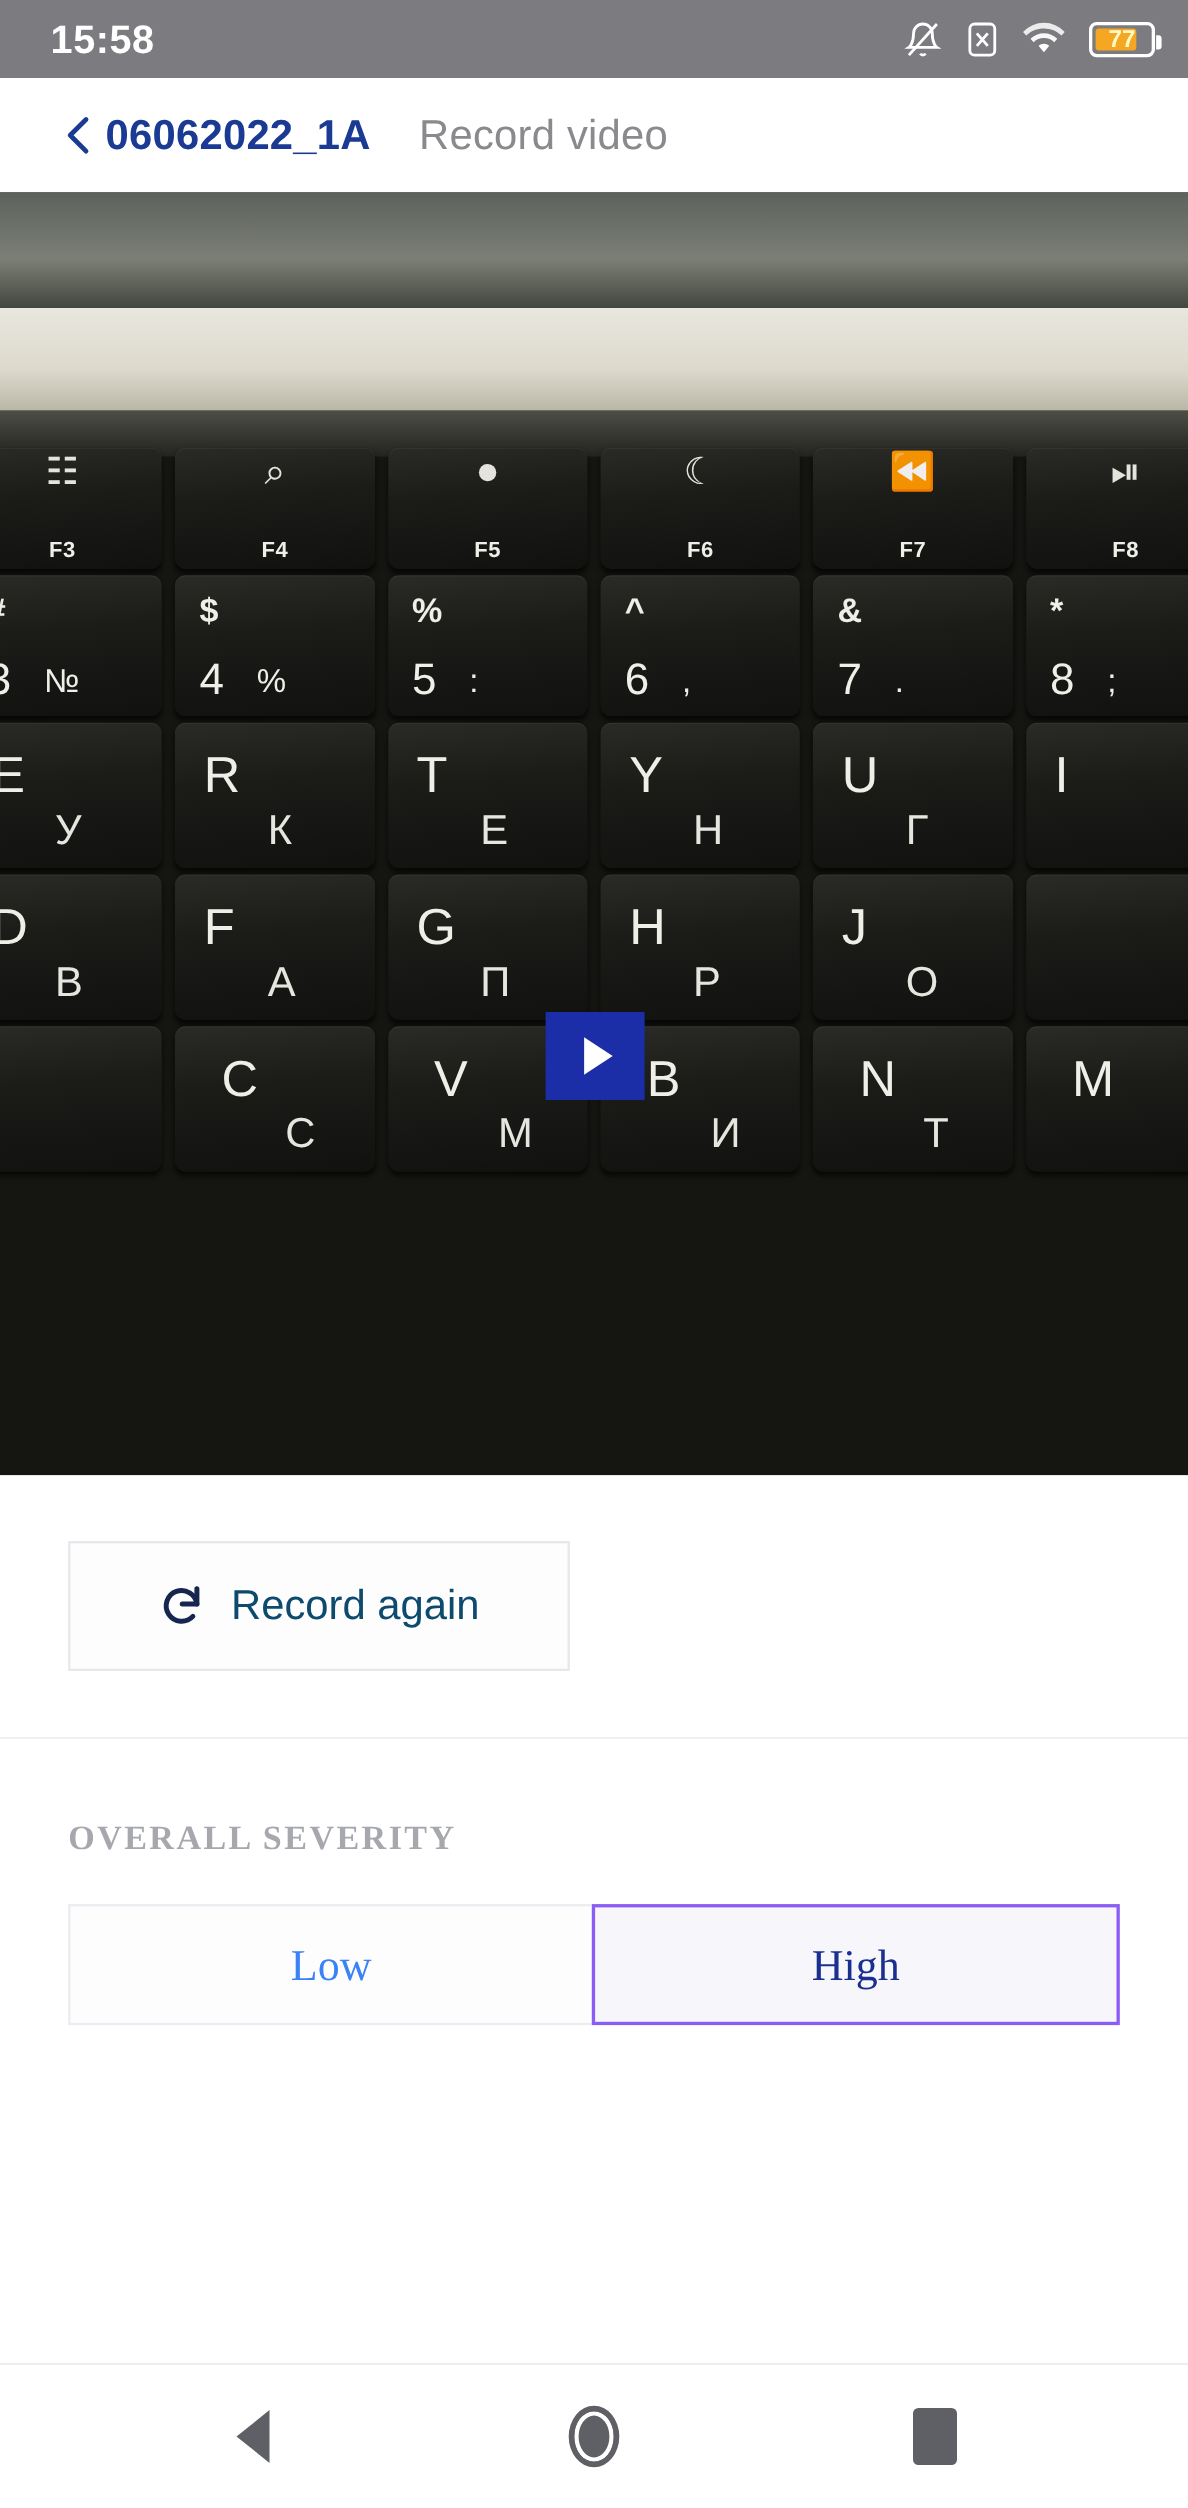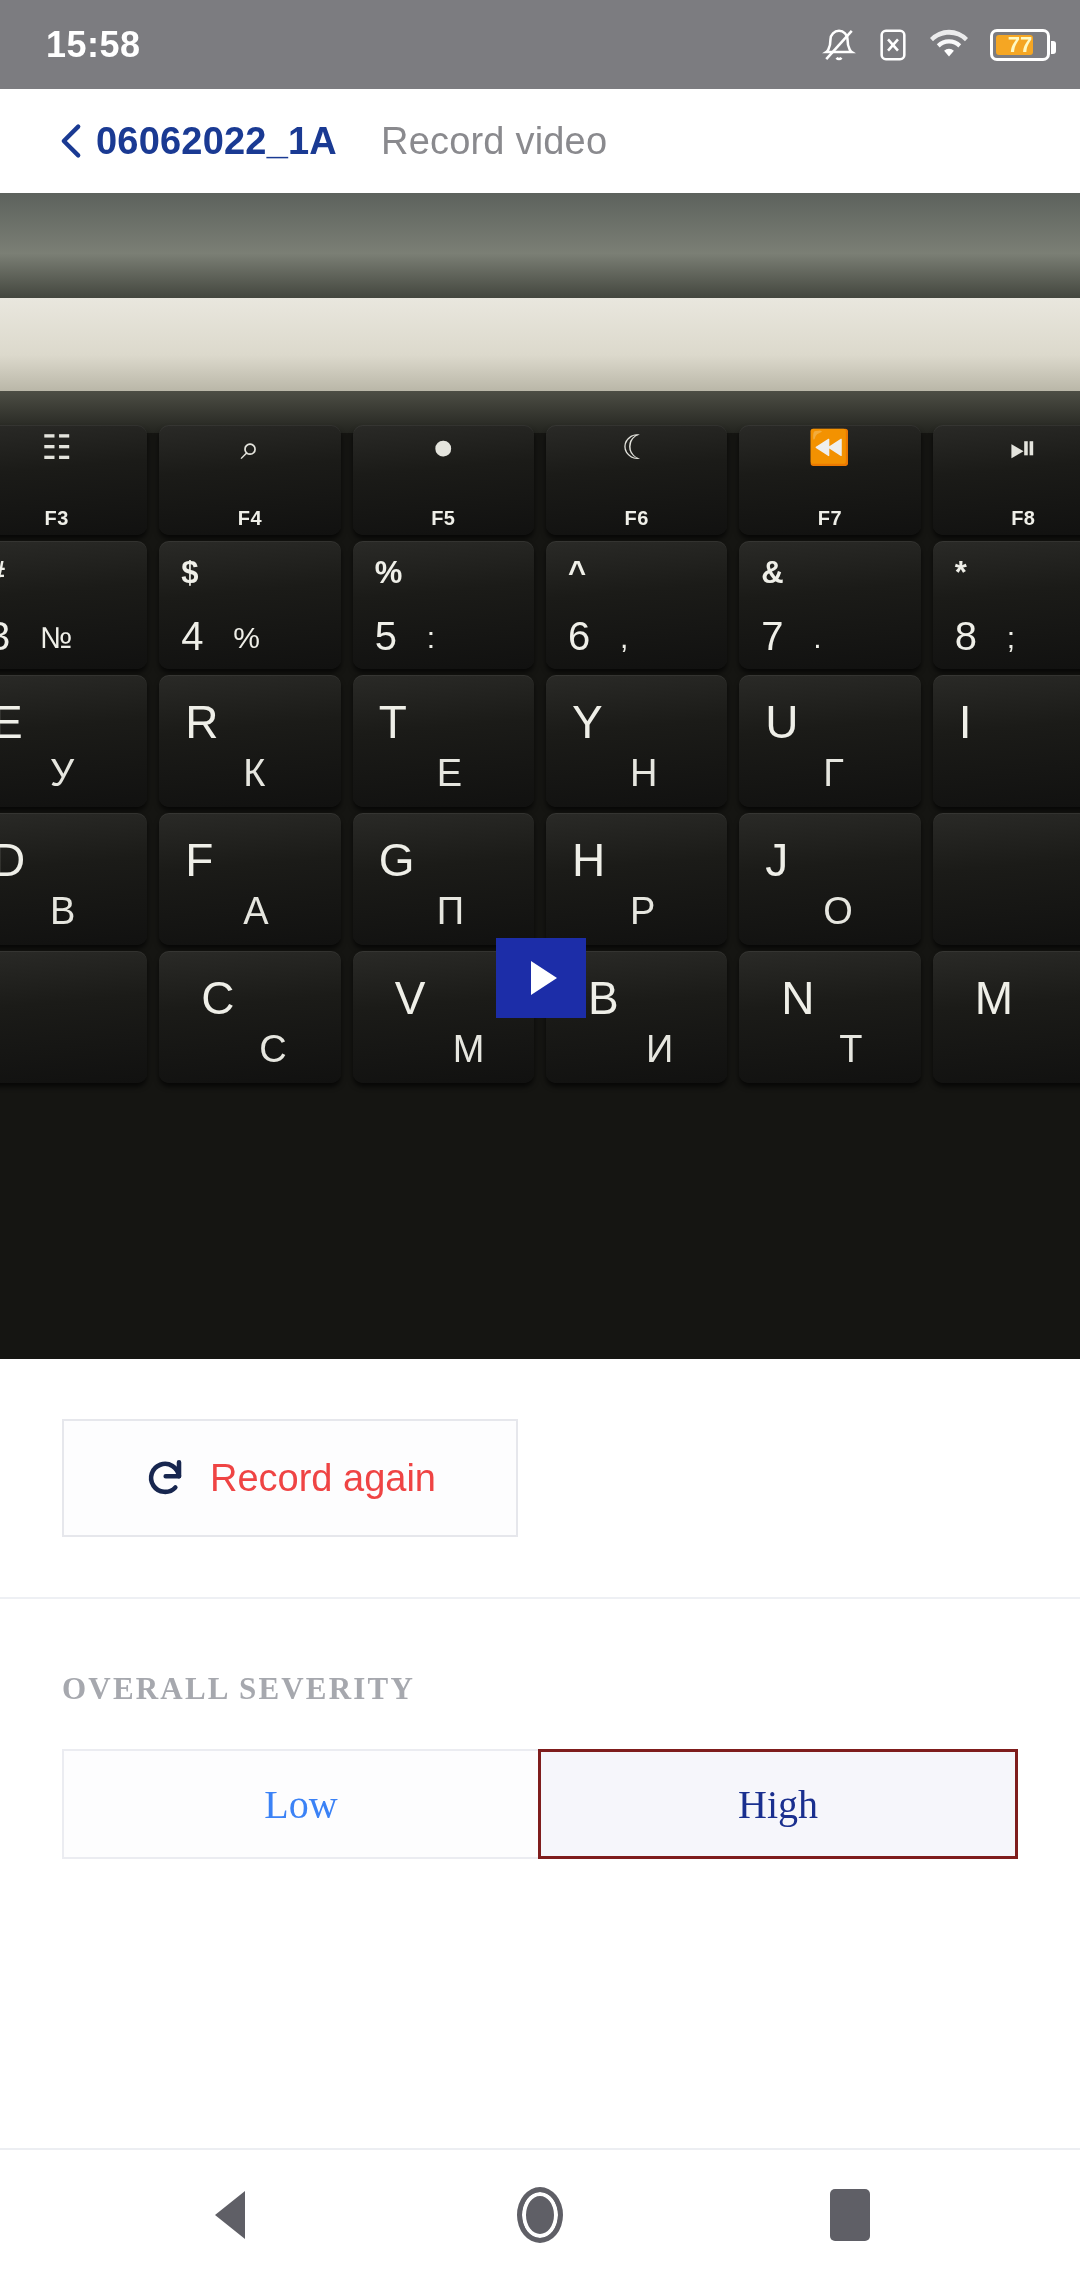--- a/index.html
+++ b/index.html
@@ -16,21 +16,21 @@
     position: relative;
     width: 1080px;
     height: 2280px;
     background: #ffffff;
     display: flex;
     flex-direction: column;
   }
 
   
   .status-bar {
-    height: 89px;
+    height: 71px;
     background: #7c7c80;
     display: flex;
     align-items: center;
     justify-content: space-between;
     padding: 0 30px 0 46px;
     flex: 0 0 auto;
   }
   .status-time {
     color: #ffffff;
     font-size: 36px;
@@ -246,21 +246,21 @@
     align-items: center;
     justify-content: center;
     gap: 24px;
     font-size: 38px;
     cursor: pointer;
   }
   .btn-secondary {
     flex: 0 0 456px;
     background: #fdfdfe;
     border: 2px solid #e6e7ec;
-    color: #ef4444;
+    color: #0c4a6e;
   }
   .btn-primary {
     flex: 1 1 auto;
     background: #1c2da8;
     color: #ffffff;
     font-weight: bold;
     border: none;
   }
   .refresh-ico { width: 42px; height: 42px; display: block; }
 
@@ -298,21 +298,21 @@
     background: #fdfdfe;
     border: 2px solid #ebecf1;
     border-right: none;
     cursor: pointer;
   }
   .seg:last-child { border-right: 2px solid #ebecf1; }
   .seg-low { color: #3fc9ae; }
   .seg-medium { color: #d4a22a; }
   .seg-high { color: #1a2f8f; }
   .seg.selected {
-    border: 3px solid #7f1d1d;
+    border: 3px solid #8b5cf6;
     background: #f6f6fb;
     position: relative;
     z-index: 2;
   }
 
   
   .nav-divider {
     height: 2px;
     background: #eceef2;
     flex: 0 0 auto;

